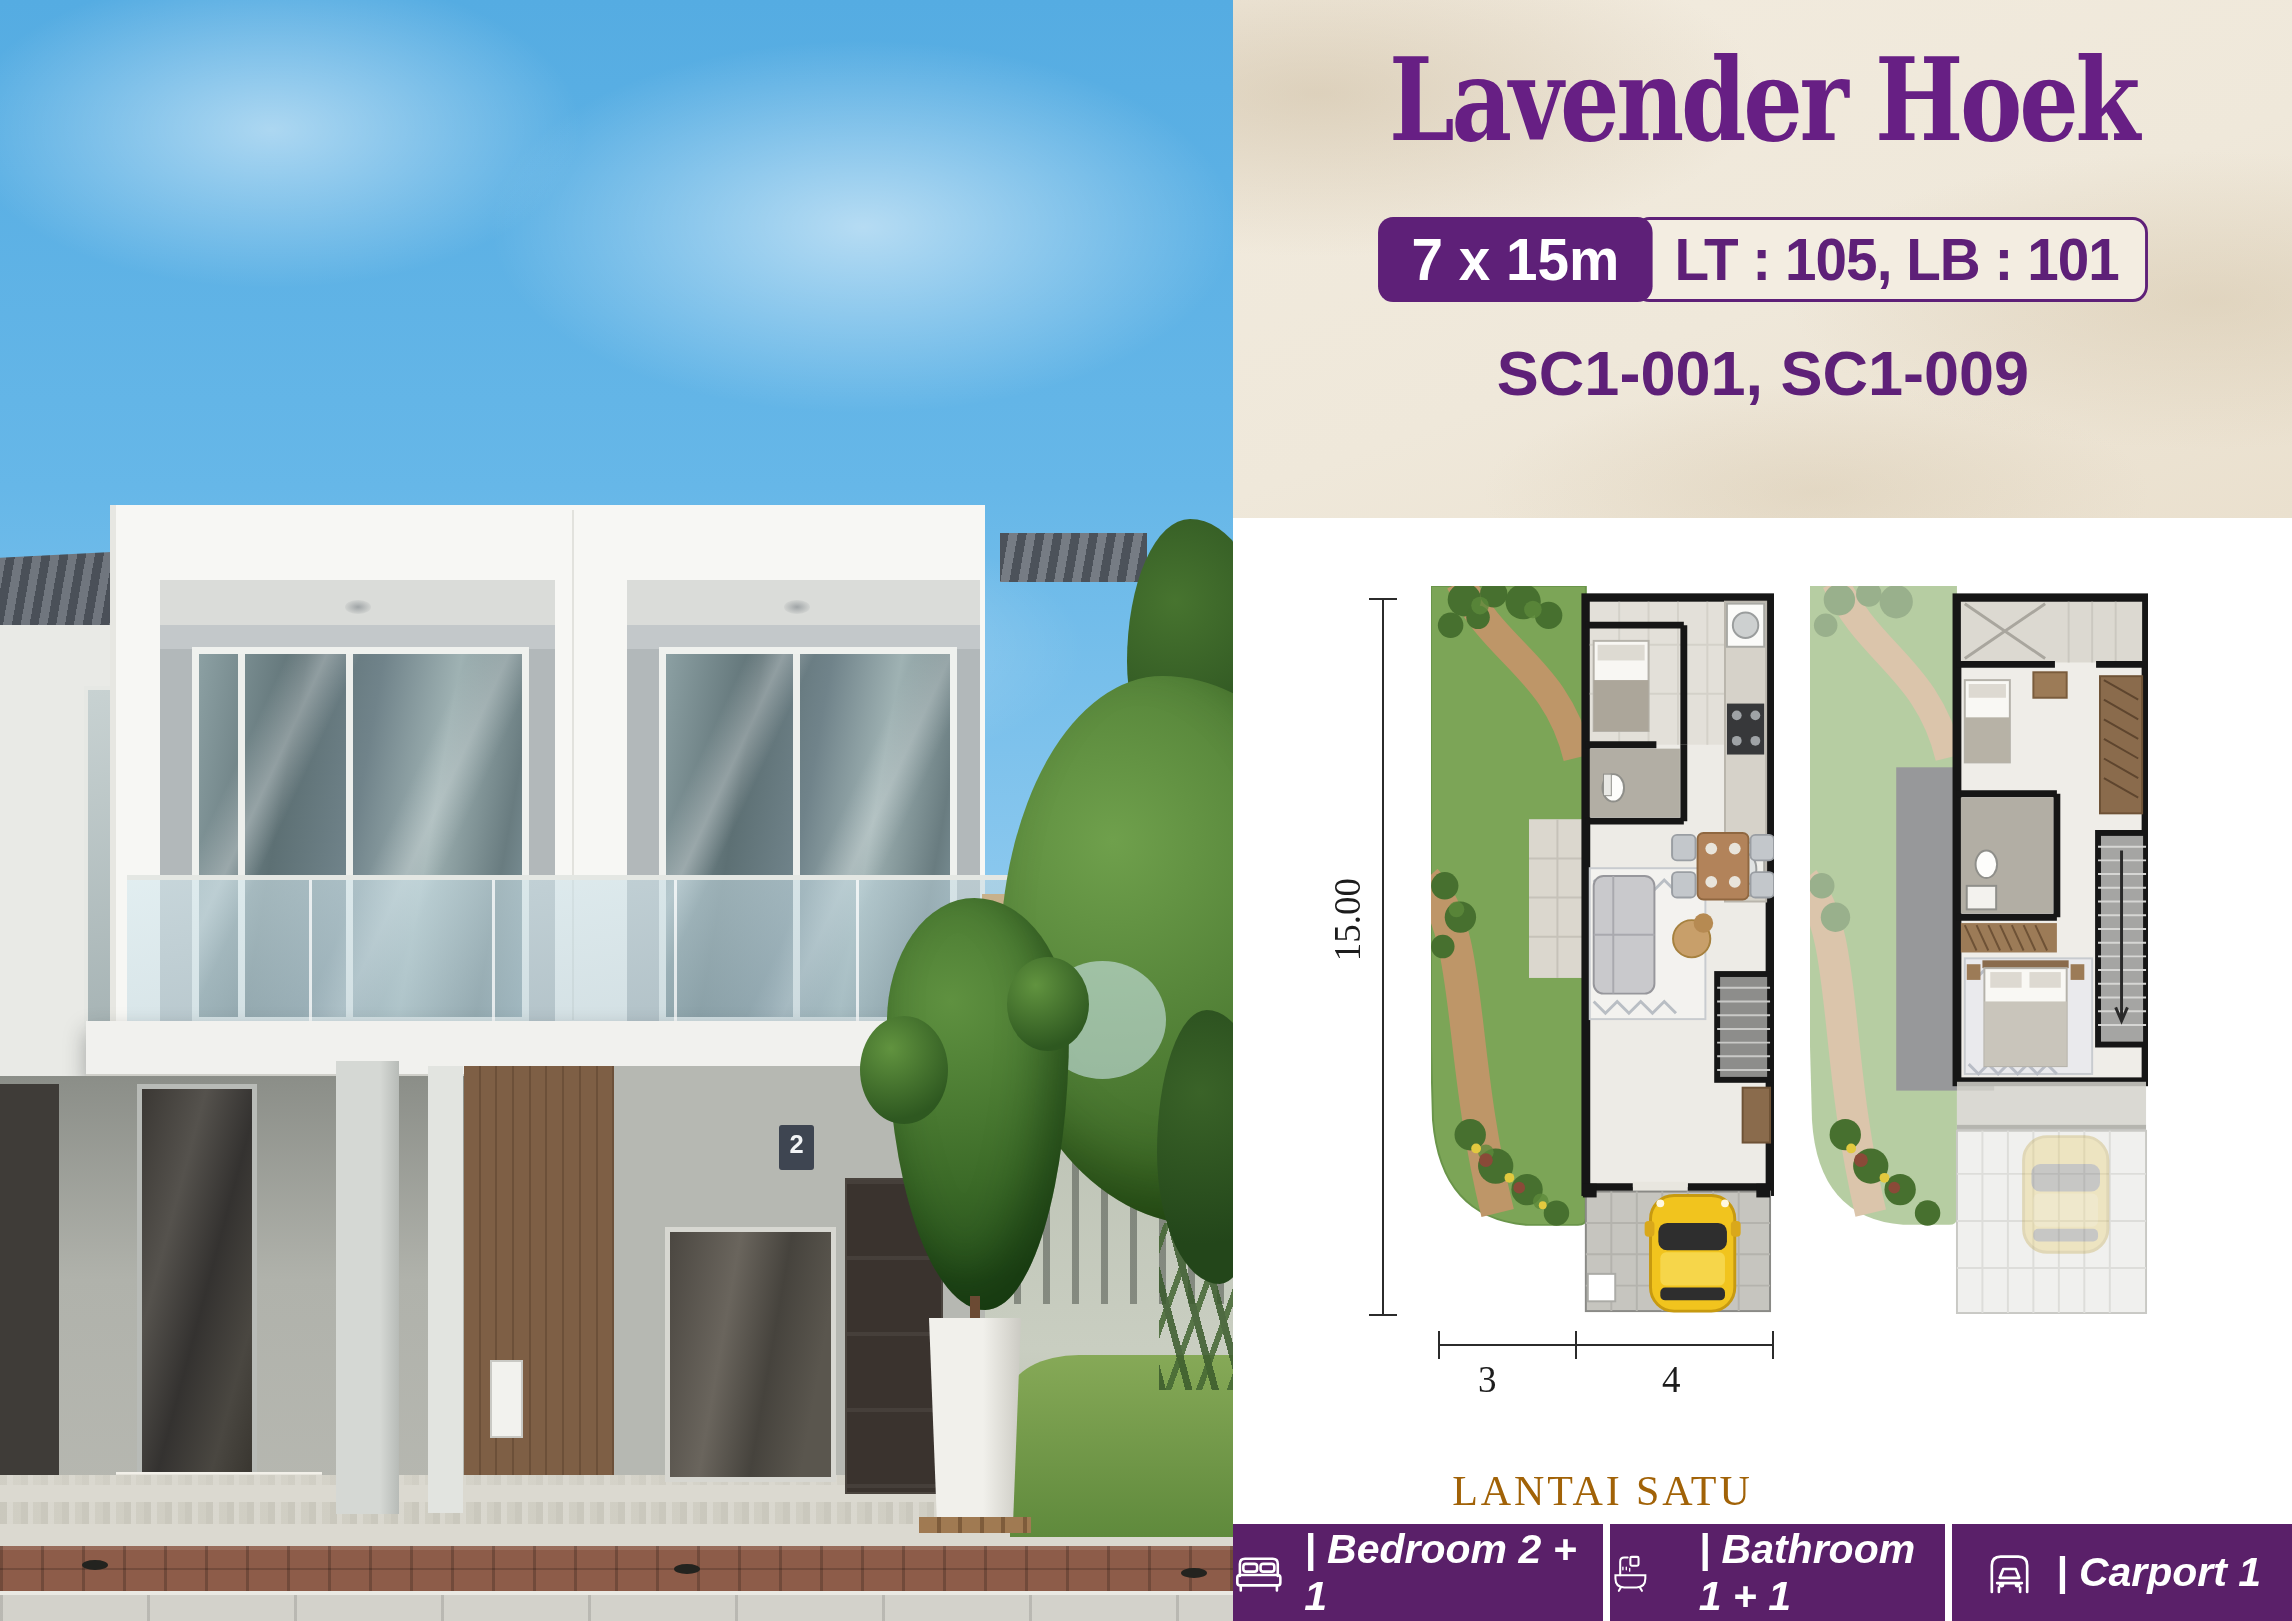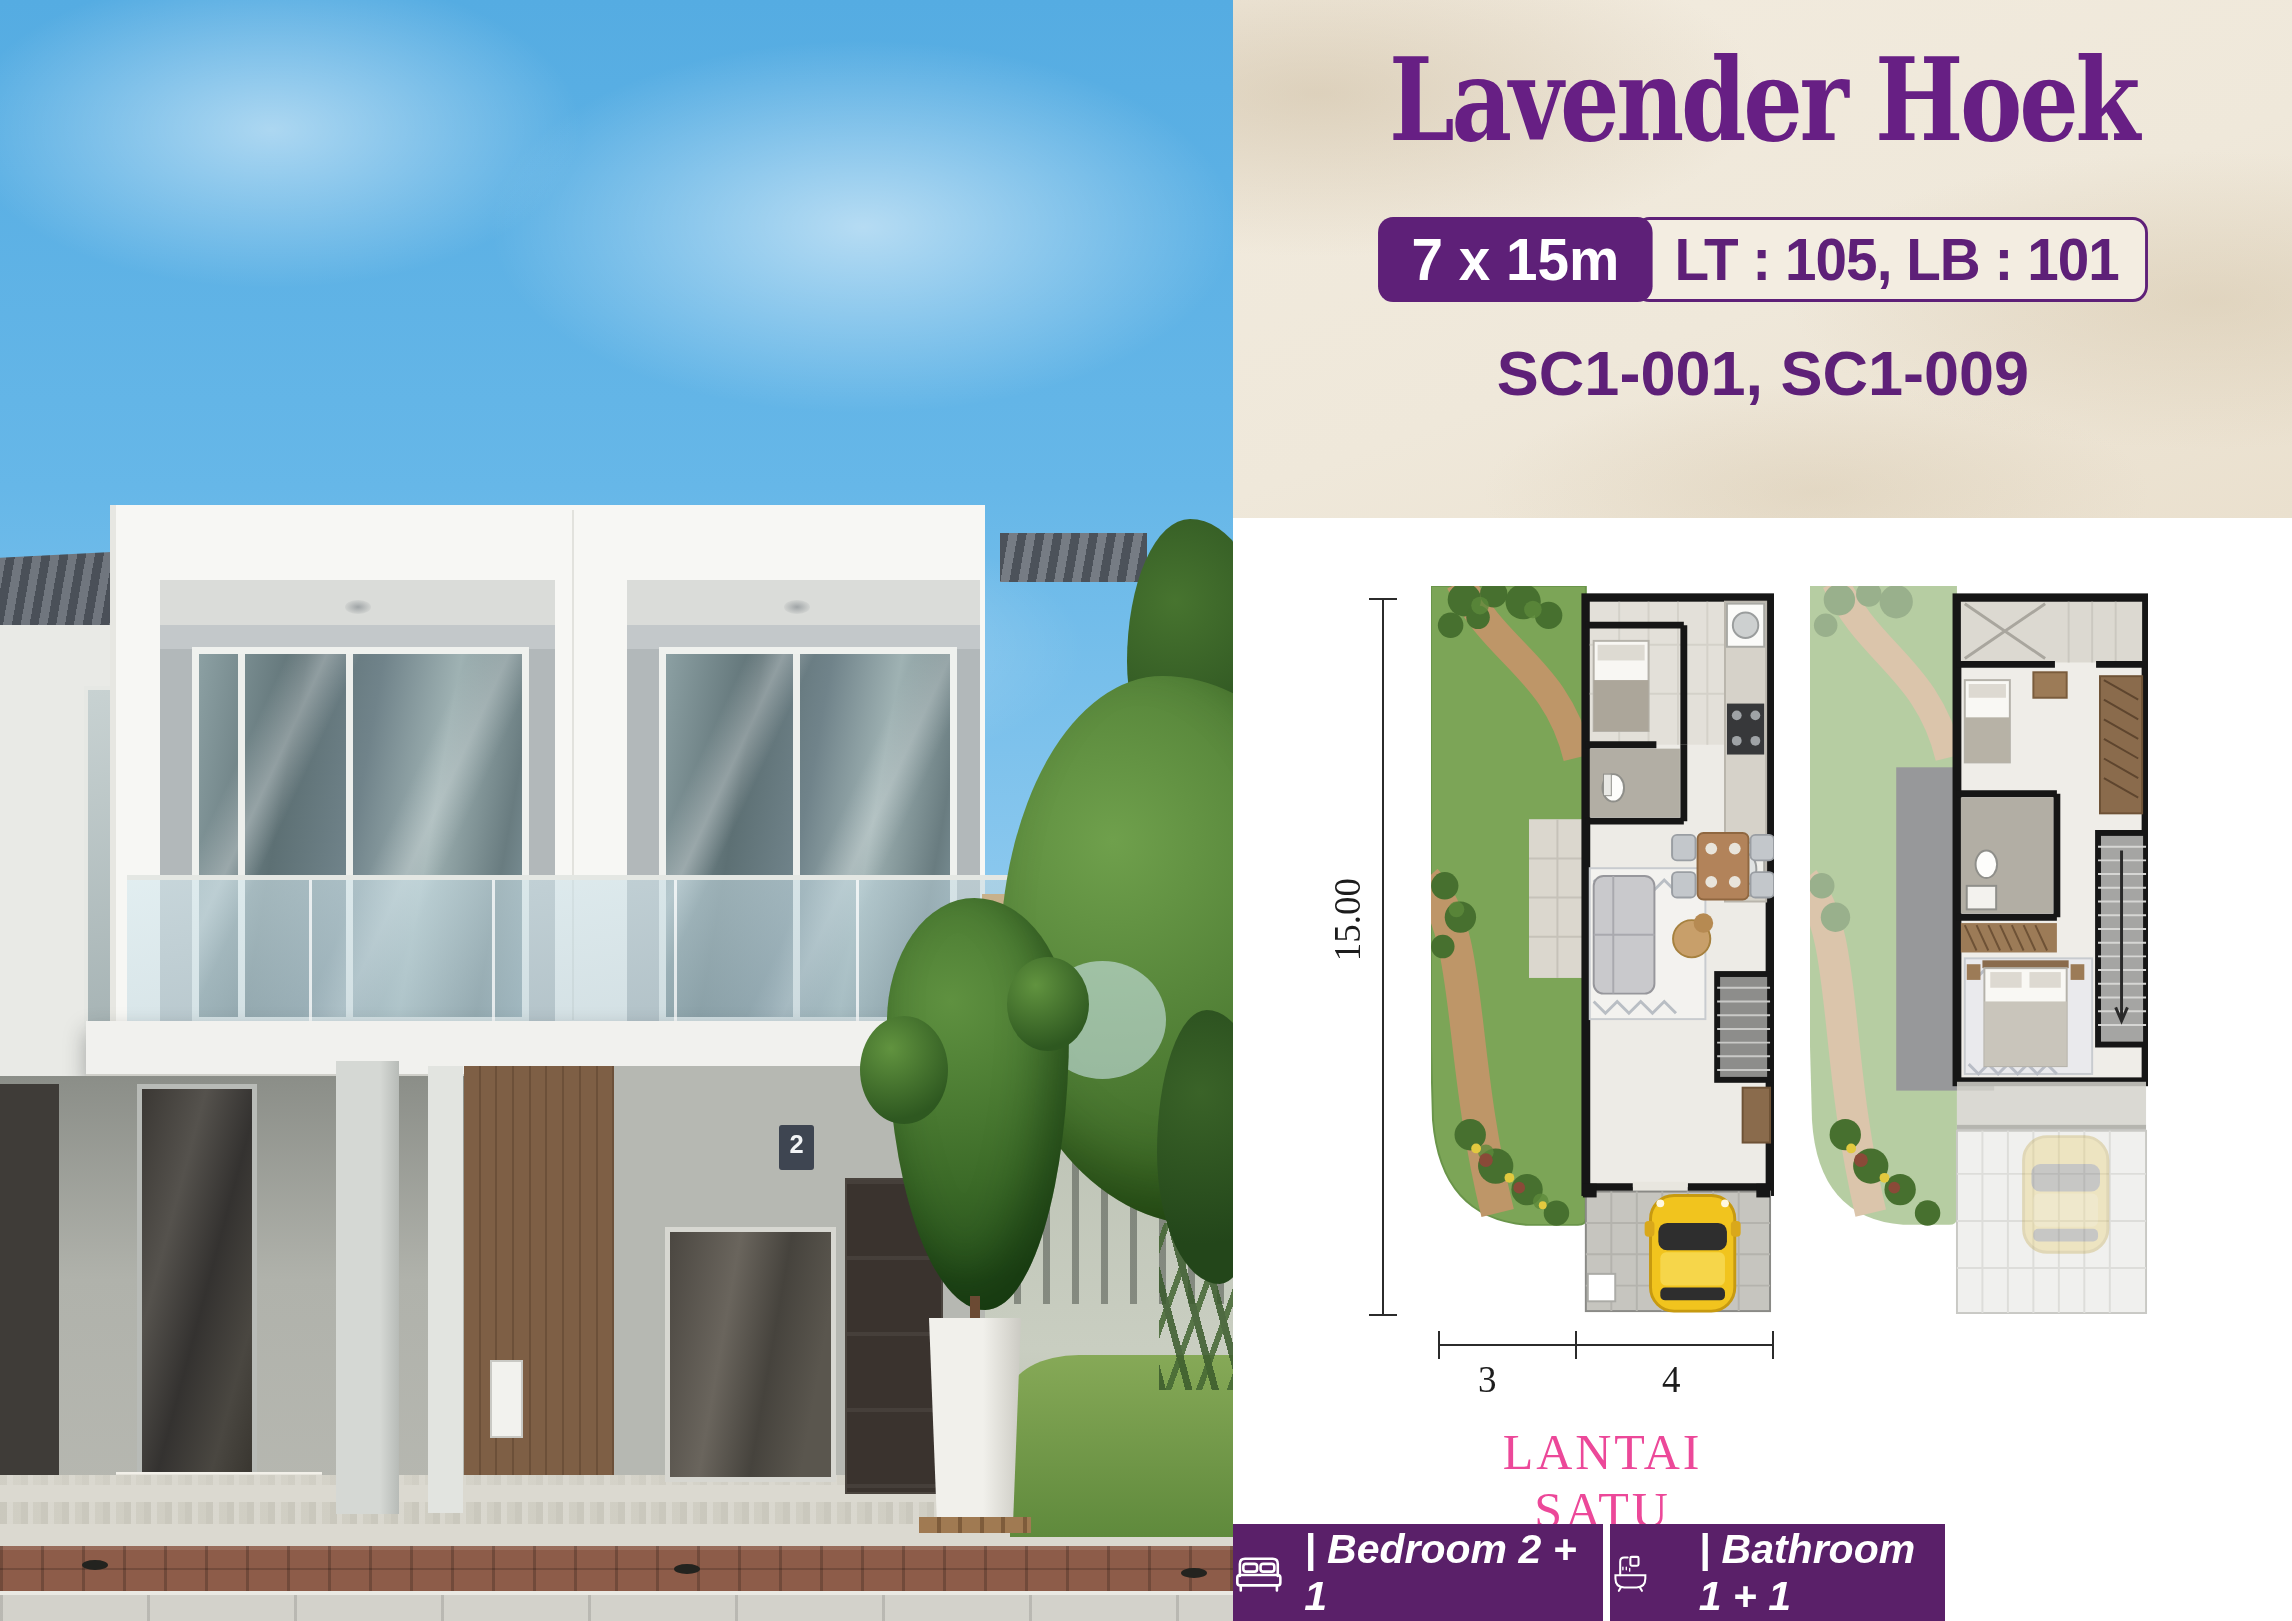--- a/index.html
+++ b/index.html
@@ -134,22 +134,22 @@
     font-size:63px; font-weight:bold; letter-spacing:0; }
   .plan-svg { position:absolute; top:586px; }
   .dim-v { position:absolute; left:149px; top:598px; width:2px; height:718px; background:#2B2B2B; }
   .dim-v:before, .dim-v:after { content:""; position:absolute; left:-12.7px; width:27.4px; height:2px; background:#2B2B2B; }
   .dim-v:before { top:0; } .dim-v:after { bottom:0; }
   .dim-v-label { position:absolute; left:55px; top:898px; width:118px; text-align:center;
     transform:rotate(-90deg); transform-origin:center; font-family:"Liberation Serif", serif; font-size:37px; color:#1C1C1C; }
   .dim-h { position:absolute; left:205px; top:1344px; width:336px; height:2px; background:#2B2B2B; }
   .dim-h .tick { position:absolute; top:-12.7px; width:2px; height:27.4px; background:#2B2B2B; }
   .dim-h-label { position:absolute; top:1358px; font-family:"Liberation Serif", serif; font-size:37px; color:#1C1C1C; }
-  .floor-label { position:absolute; font-family:"Liberation Serif", serif; font-size:50px;
-    letter-spacing:2.9px; color:#ec4899; text-align:center; }
+  .floor-label { position:absolute; font-family:"Liberation Serif", serif; font-size:42px;
+    letter-spacing:2.9px; color:#a16207; text-align:center;margin-top:44px; }
   .bar { position:absolute; left:0; bottom:0; width:1060px; height:97px; display:flex; background:#fff; }
   .bar .seg { height:100%; display:flex; align-items:center; justify-content:center; gap:19.6px; }
   .bar .seg.s1 { width:370px; } .bar .seg.s2 { width:335px; margin-left:6.9px;gap:48px; }
   .bar .seg.s3 { width:341px; margin-left:6.9px; }
   .bar .lbl { color:#fff; font-style:italic; font-weight:bold; font-size:41px; letter-spacing:0; }
   .bar svg { display:block; }
 </style>
 </head>
 <body>
 
@@ -443,16 +443,27 @@
       <div class="seg s2" style="background: rgb(90, 32, 105);">
         <svg width="53" height="53" viewBox="0 0 60 60" fill="none" stroke="#FFFFFF" stroke-width="3" stroke-linecap="round">
           <path d="M8,34 H52 V39 Q52,52 39,52 H21 Q8,52 8,39 Z"></path>
           <path d="M16,52 L13,57 M44,52 L47,57"></path>
           <path d="M15,34 V14 Q15,8 21,8 H26"></path>
           <rect x="30" y="7" width="12" height="13" rx="2"></rect>
           <path d="M19,22 V26 M24,22 V26 M29,24 V28" stroke-width="2"></path>
         </svg>
         <span class="lbl">| Bathroom 1 + 1</span>
       </div>
+      <div class="seg s3" style="background: rgb(90, 32, 105);">
+        <svg width="53" height="53" viewBox="0 0 60 60" fill="none" stroke="#FFFFFF" stroke-width="3" stroke-linecap="round" stroke-linejoin="round">
+          <path d="M10,52 V22 Q10,12 20,12 H40 Q50,12 50,22 V52"></path>
+          <path d="M19,36 L23,26 H37 L41,36 Z"></path>
+          <path d="M16,42 H44"></path>
+          <circle cx="21" cy="44" r="1.6" fill="#FFFFFF"></circle>
+          <circle cx="39" cy="44" r="1.6" fill="#FFFFFF"></circle>
+          <path d="M18,52 V47 M42,52 V47"></path>
+        </svg>
+        <span class="lbl">| Carport 1</span>
+      </div>
     </div>
   </div>
 </div>
 
 
 </body></html>

